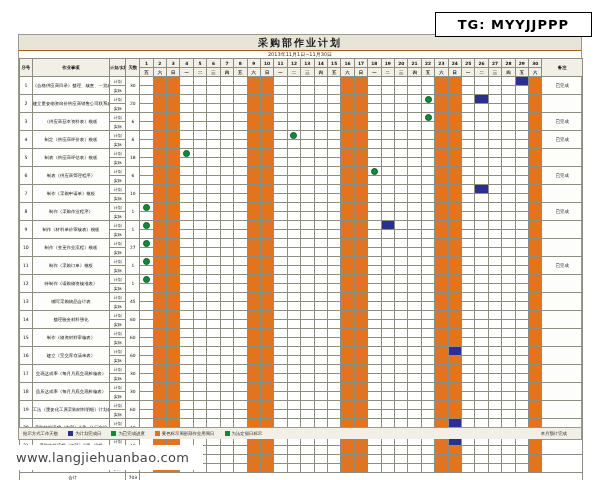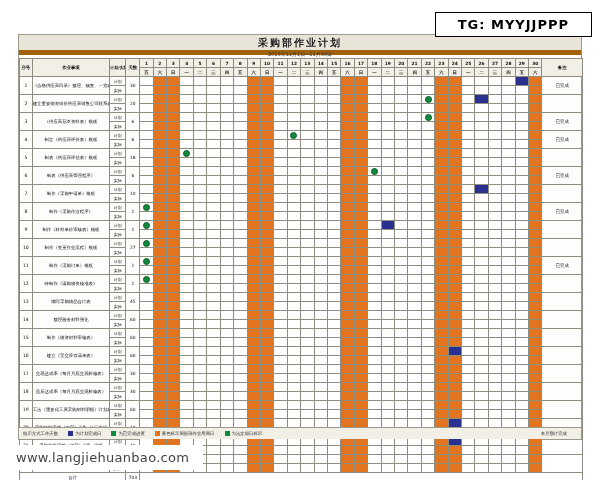--- a/index.html
+++ b/index.html
@@ -31,21 +31,21 @@
   .sheet{
     position:absolute;
     left:18px;top:34px;width:564px;height:406px;
     background:#fdfdfb;
     border:1px solid #9a9a8c;
     box-sizing:border-box;
   }
   .title-bar{
     height:15px;
     background:#e8e4d8;
-    border-bottom:5px solid #a16207;
+    border-bottom:1px solid #a16207;
     text-align:center;
     font-size:10px;font-weight:bold;color:#1b1b1b;
     line-height:15px;
     letter-spacing:2px;
   }
   .subtitle{
     position:absolute;top:16px;left:0;width:100%;
     text-align:center;font-size:5px;color:#333;
     line-height:7px;
   }

